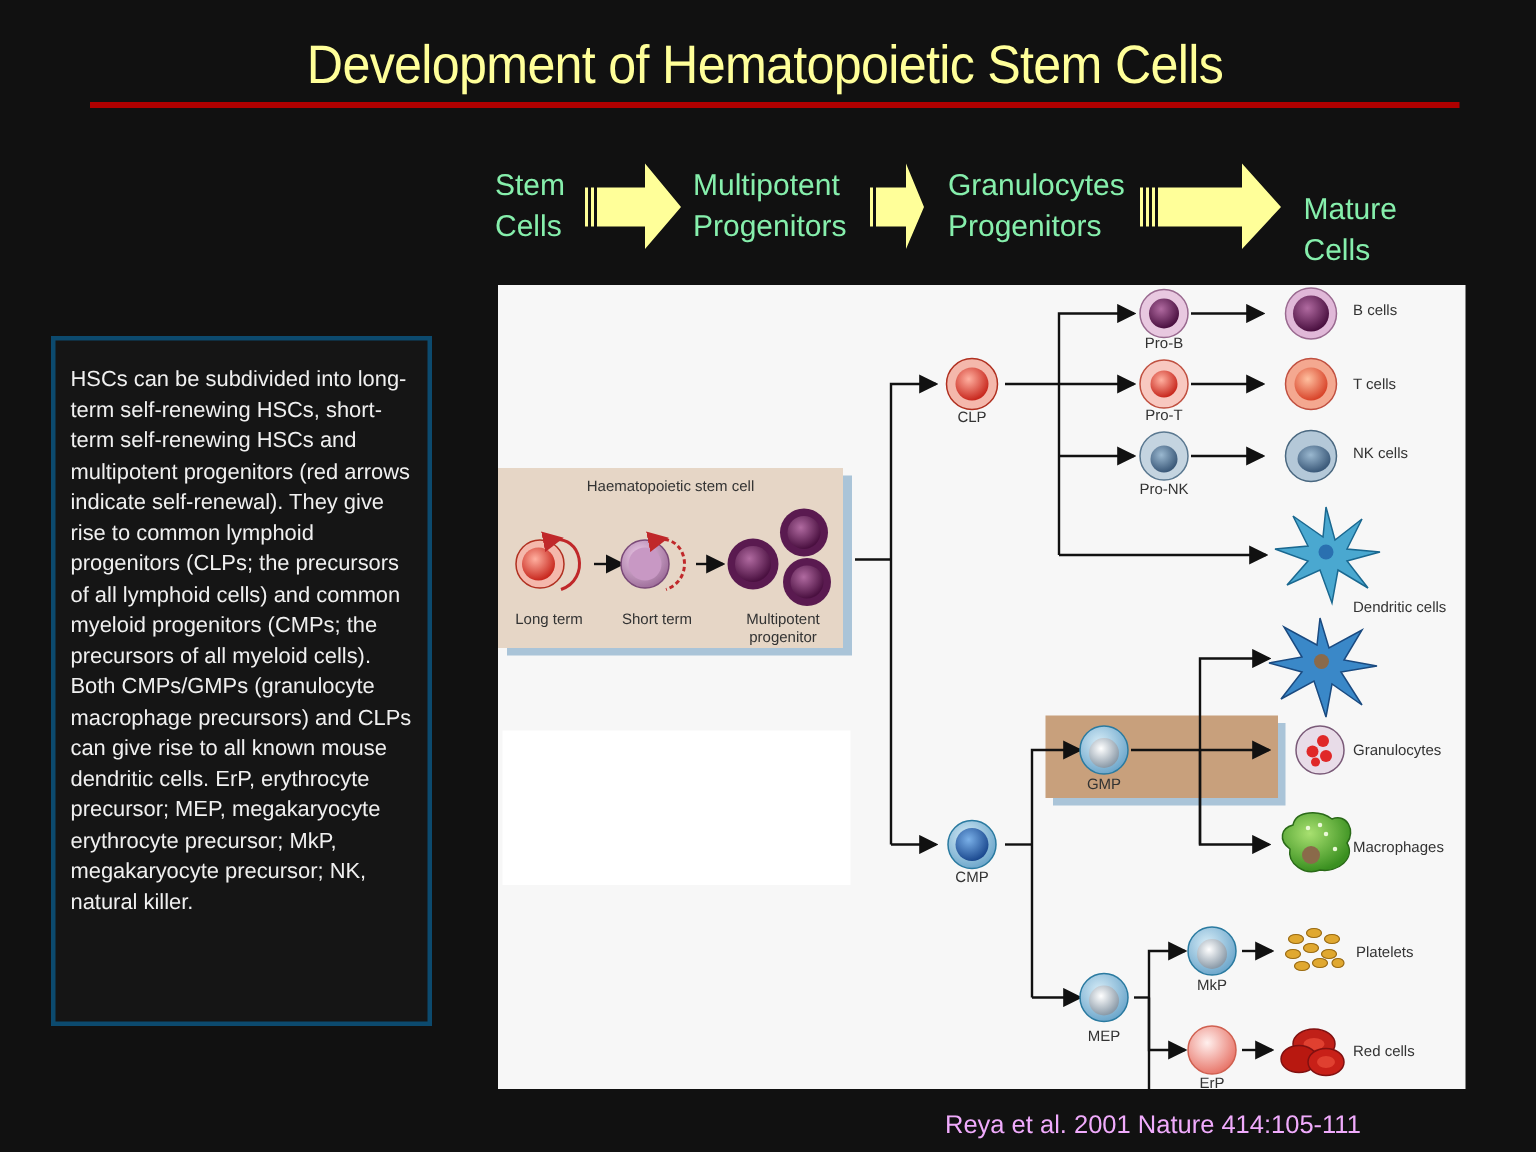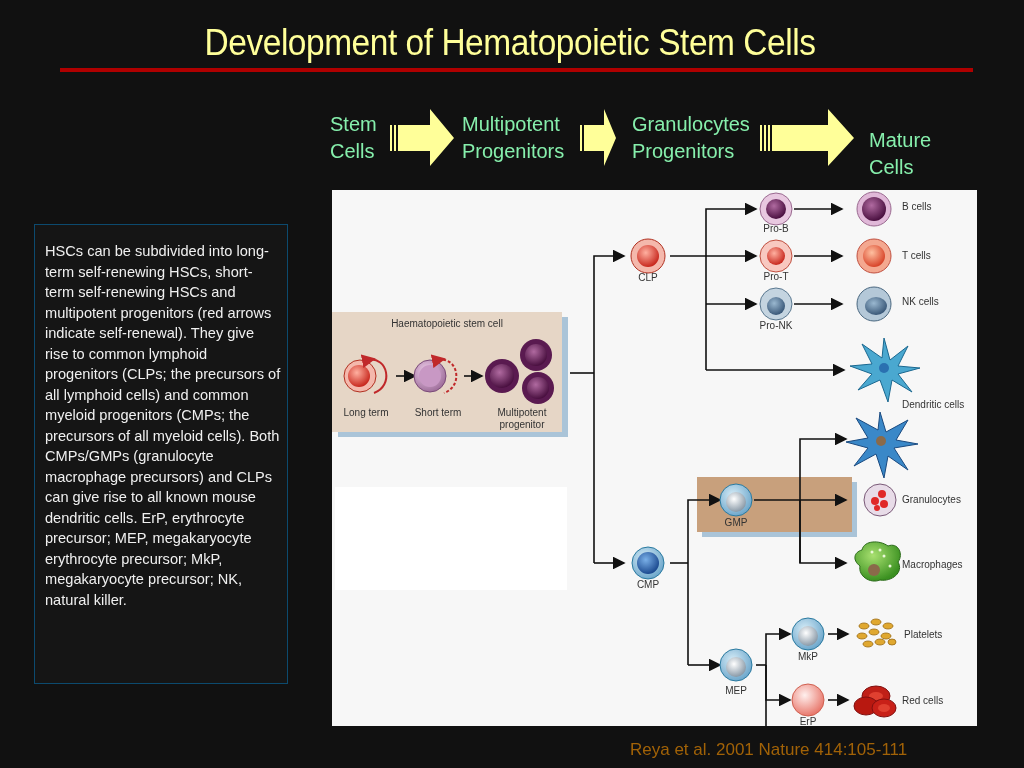--- a/index.html
+++ b/index.html
@@ -16,34 +16,34 @@
   .title-rule {
     position: absolute; left: 60px; top: 68px; width: 913px; height: 4px;
     background: #b00000;
   }
   .stage-label {
     position: absolute; color: #86efac; font-size: 20px; line-height: 27px;
   }
   .stage-arrow { position: absolute; }
   .textbox {
     position: absolute; left: 34px; top: 224px; width: 254px; height: 460px;
-    border: 1px solid #0c4a6e; box-sizing: border-box;
+    border: 3px solid #0c4a6e; box-sizing: border-box;
     background: #151515;
   }
   .textbox p {
     margin: 0; padding: 16px 6px 0 10px; color: #f0f0f0;
     font-size: 14.6px; line-height: 20.5px;
   }
   .figure {
     position: absolute; left: 332px; top: 190px; width: 645px; height: 536px;
     background: #f7f7f7;
   }
   .figure svg { position: absolute; left: 0; top: 0; }
   .citation {
-    position: absolute; left: 630px; top: 740px; color: #a16207; font-size: 17px;
+    position: absolute; left: 630px; top: 740px; color: #f0abfc; font-size: 17px;
   }
 </style>
 </head>
 <body>
 
 <div class="title">Development of Hematopoietic Stem Cells</div>
 <div class="title-rule"></div>
 
 <div class="stage-label" style="left:330px;top:111px;">
   <div>Stem</div>

